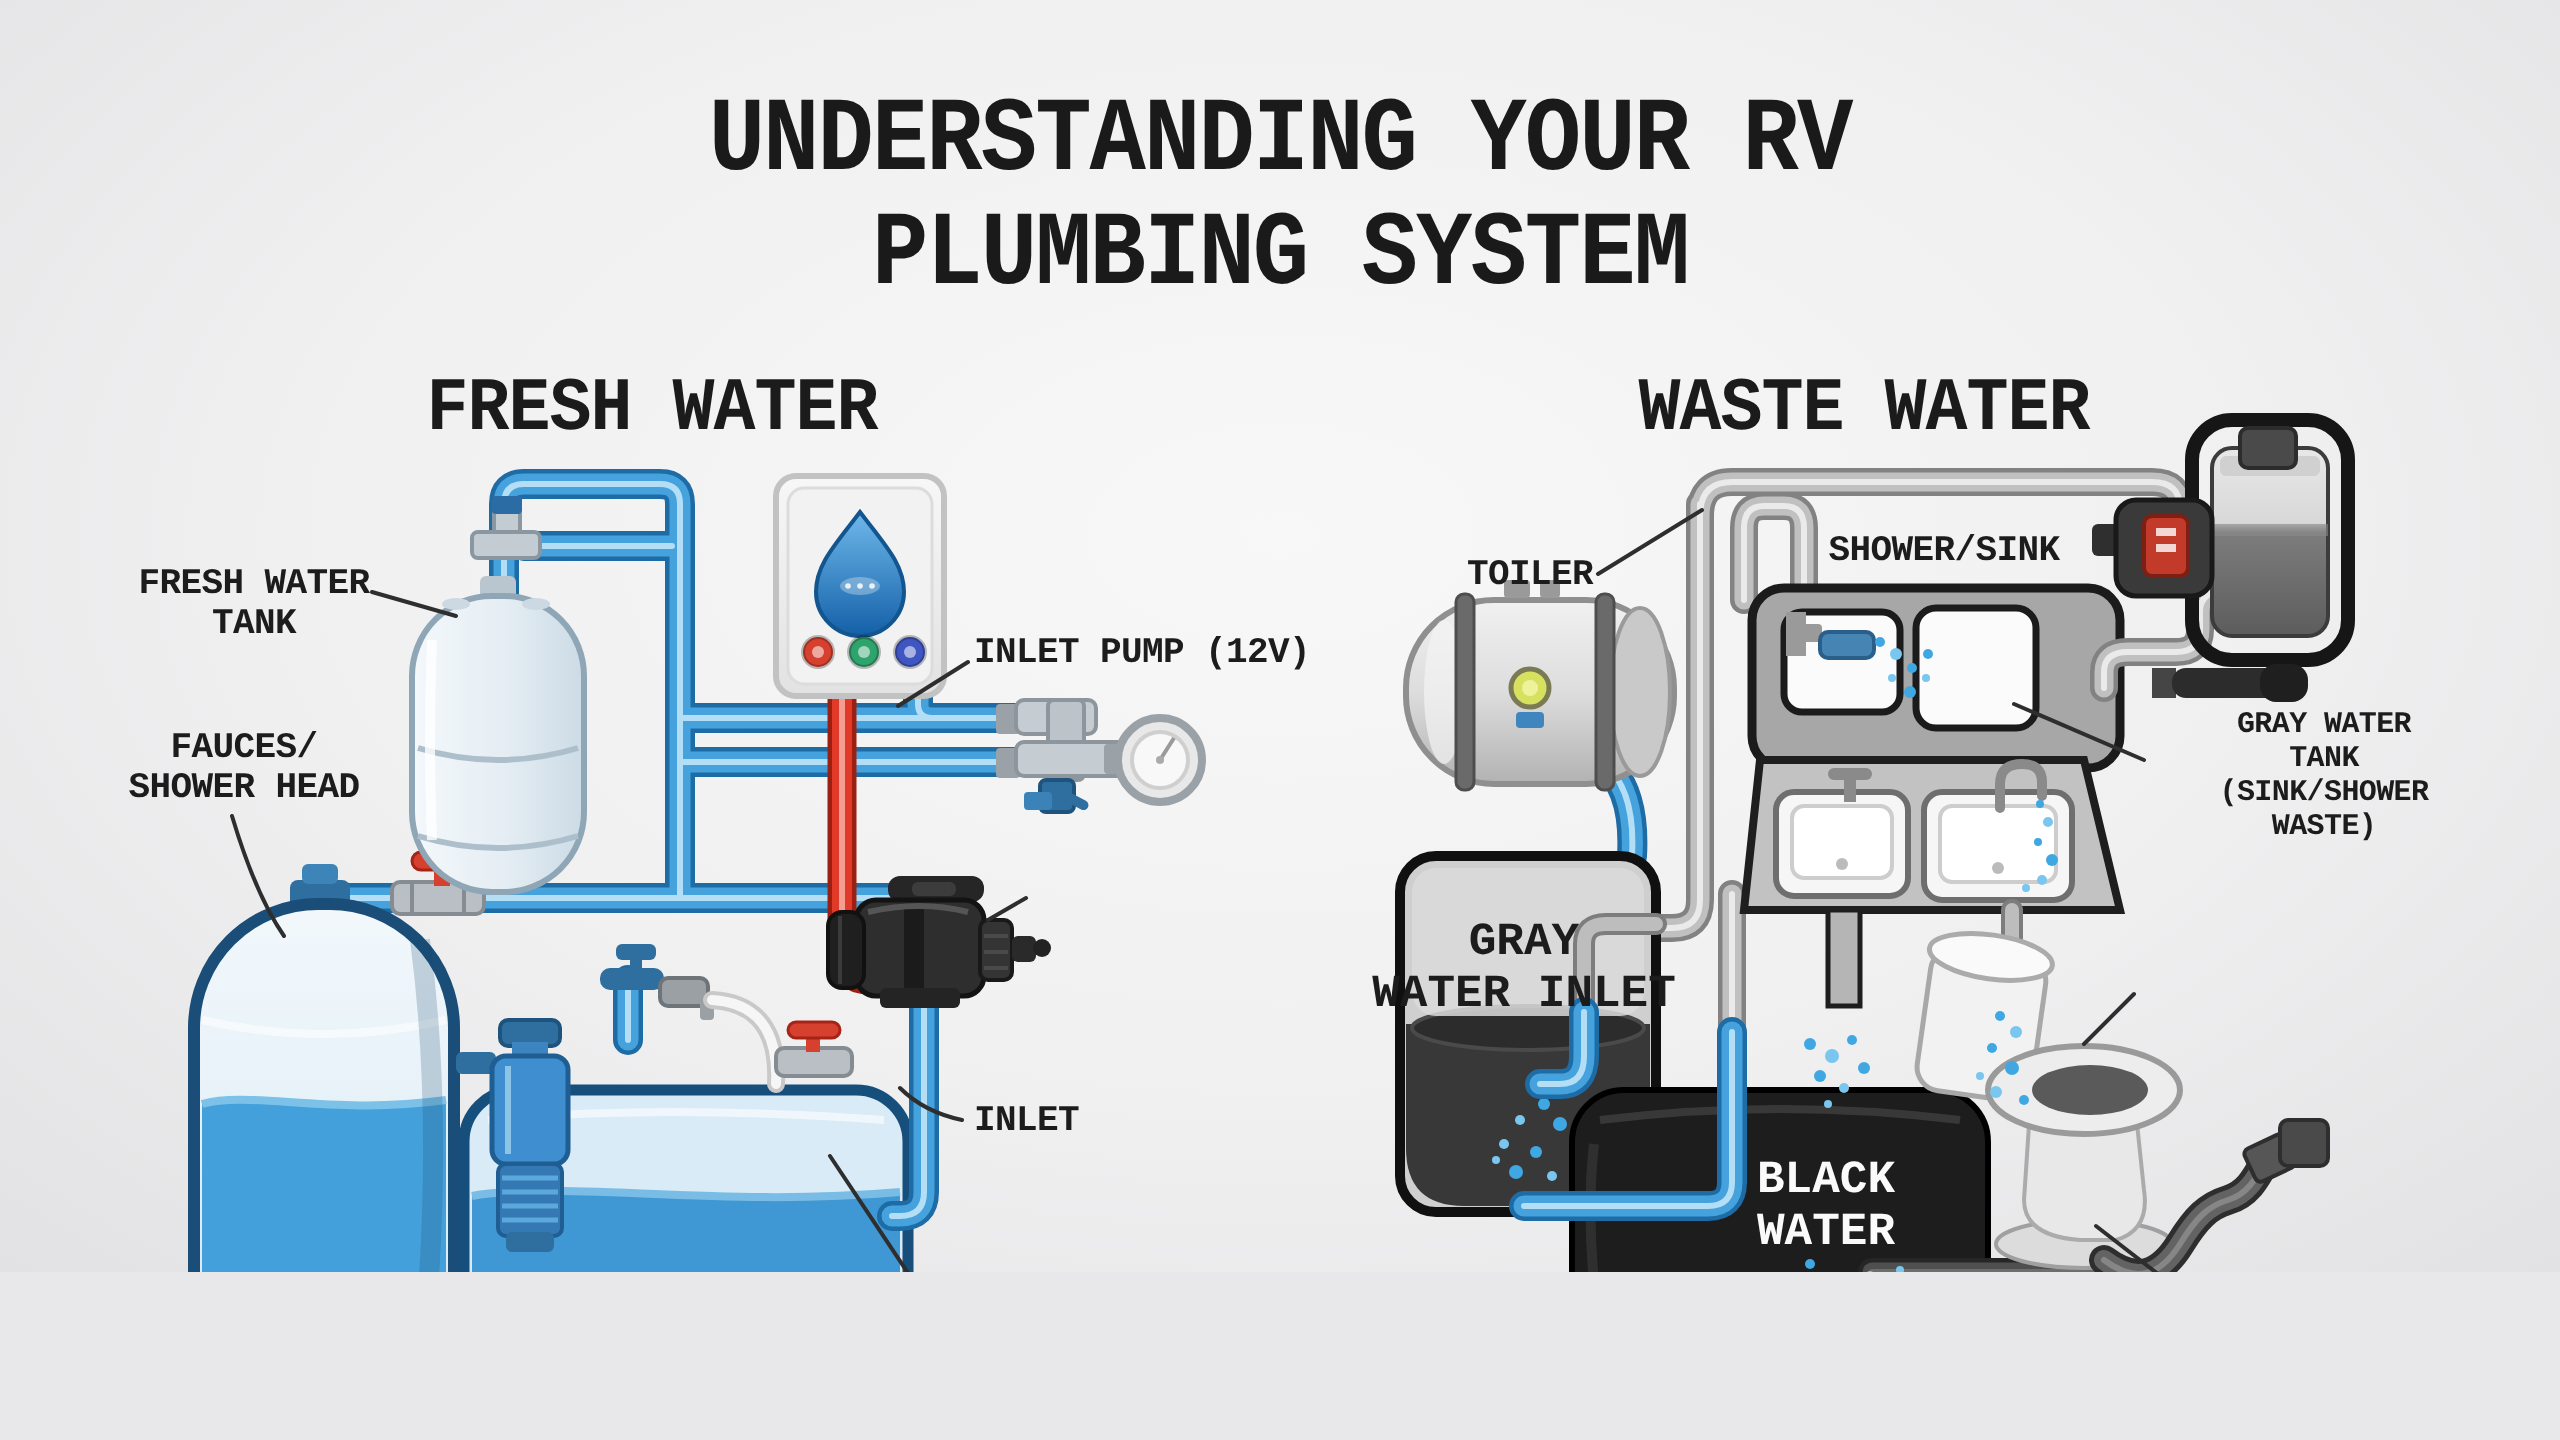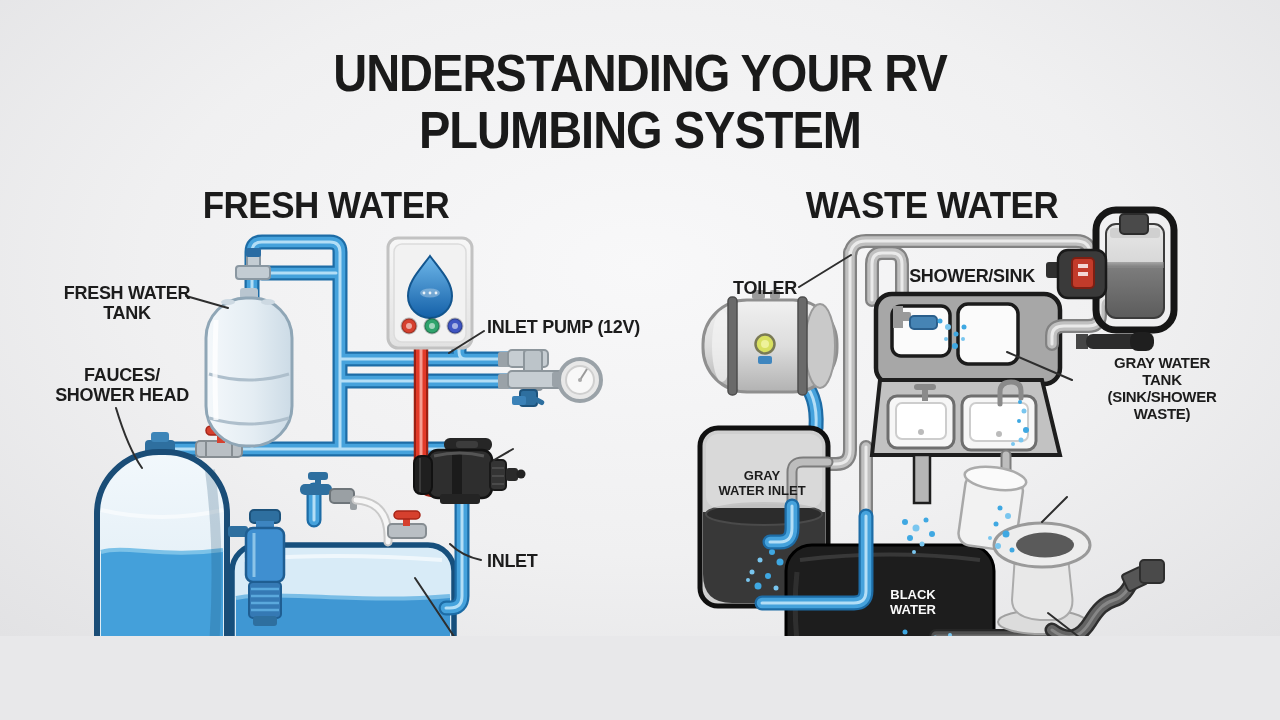--- a/index.html
+++ b/index.html
@@ -1,18 +1,18 @@
 <!DOCTYPE html>
 <html><head>
 <meta charset="utf-8">
 <style>
   html,body{margin:0;padding:0;background:#e8e8ea;}
   .stage{
     position:relative;width:1280px;height:636px;overflow:hidden;
-    font-family:Liberation Sans, sans-serif;
+    font-family:Liberation Mono, monospace;
     background:radial-gradient(ellipse at 50% 42%, #f8f8f9 0%, #f0f0f1 55%, #e2e2e4 100%);
   }
   svg{position:absolute;left:0;top:0;}
   
   .pbu{fill:none;stroke:#1d6ca6;stroke-width:15;stroke-linecap:round;stroke-linejoin:round}
   .pbm{fill:none;stroke:#45a2dc;stroke-width:10.5;stroke-linecap:round;stroke-linejoin:round}
   .pbh{fill:none;stroke:#bfe4f8;stroke-width:3;stroke-linecap:round;stroke-linejoin:round;opacity:.9}
   .pru{fill:none;stroke:#9c2012;stroke-width:14.5;stroke-linecap:round;stroke-linejoin:round}
   .prm{fill:none;stroke:#e23a28;stroke-width:10;stroke-linecap:round;stroke-linejoin:round}
   .prh{fill:none;stroke:#f6a89c;stroke-width:3;stroke-linecap:round;stroke-linejoin:round;opacity:.9}
@@ -32,21 +32,21 @@
   .drop2{fill:#79c6ef}
   
   .lbl{
     position:absolute;font-weight:800;color:#1c1c1c;text-align:center;
     white-space:pre-line;line-height:1.13;letter-spacing:-0.3px;
     transform:translate(-50%,-50%);font-size:18px;
   }
   .lbl.left{transform:translate(0,-50%);text-align:left}
   .lbl.white{color:#fafafa}
   .lbl.sm{font-size:15px}
-  .lbl.md{font-size:13px;letter-spacing:0}
+  .lbl.md{font-size:23px;letter-spacing:0}
   .section-h{
     position:absolute;transform:translate(-50%,-50%) scaleY(1.08);
     font-size:35px;font-weight:800;letter-spacing:-0.5px;color:#1b1b1b;white-space:nowrap;
   }
   .title-line{
     position:absolute;left:50%;transform:translate(-50%,0) scaleY(1.12);transform-origin:center top;
     font-size:47px;font-weight:800;letter-spacing:-1px;color:#1a1a1a;white-space:nowrap;
   }
 </style>
 </head>

